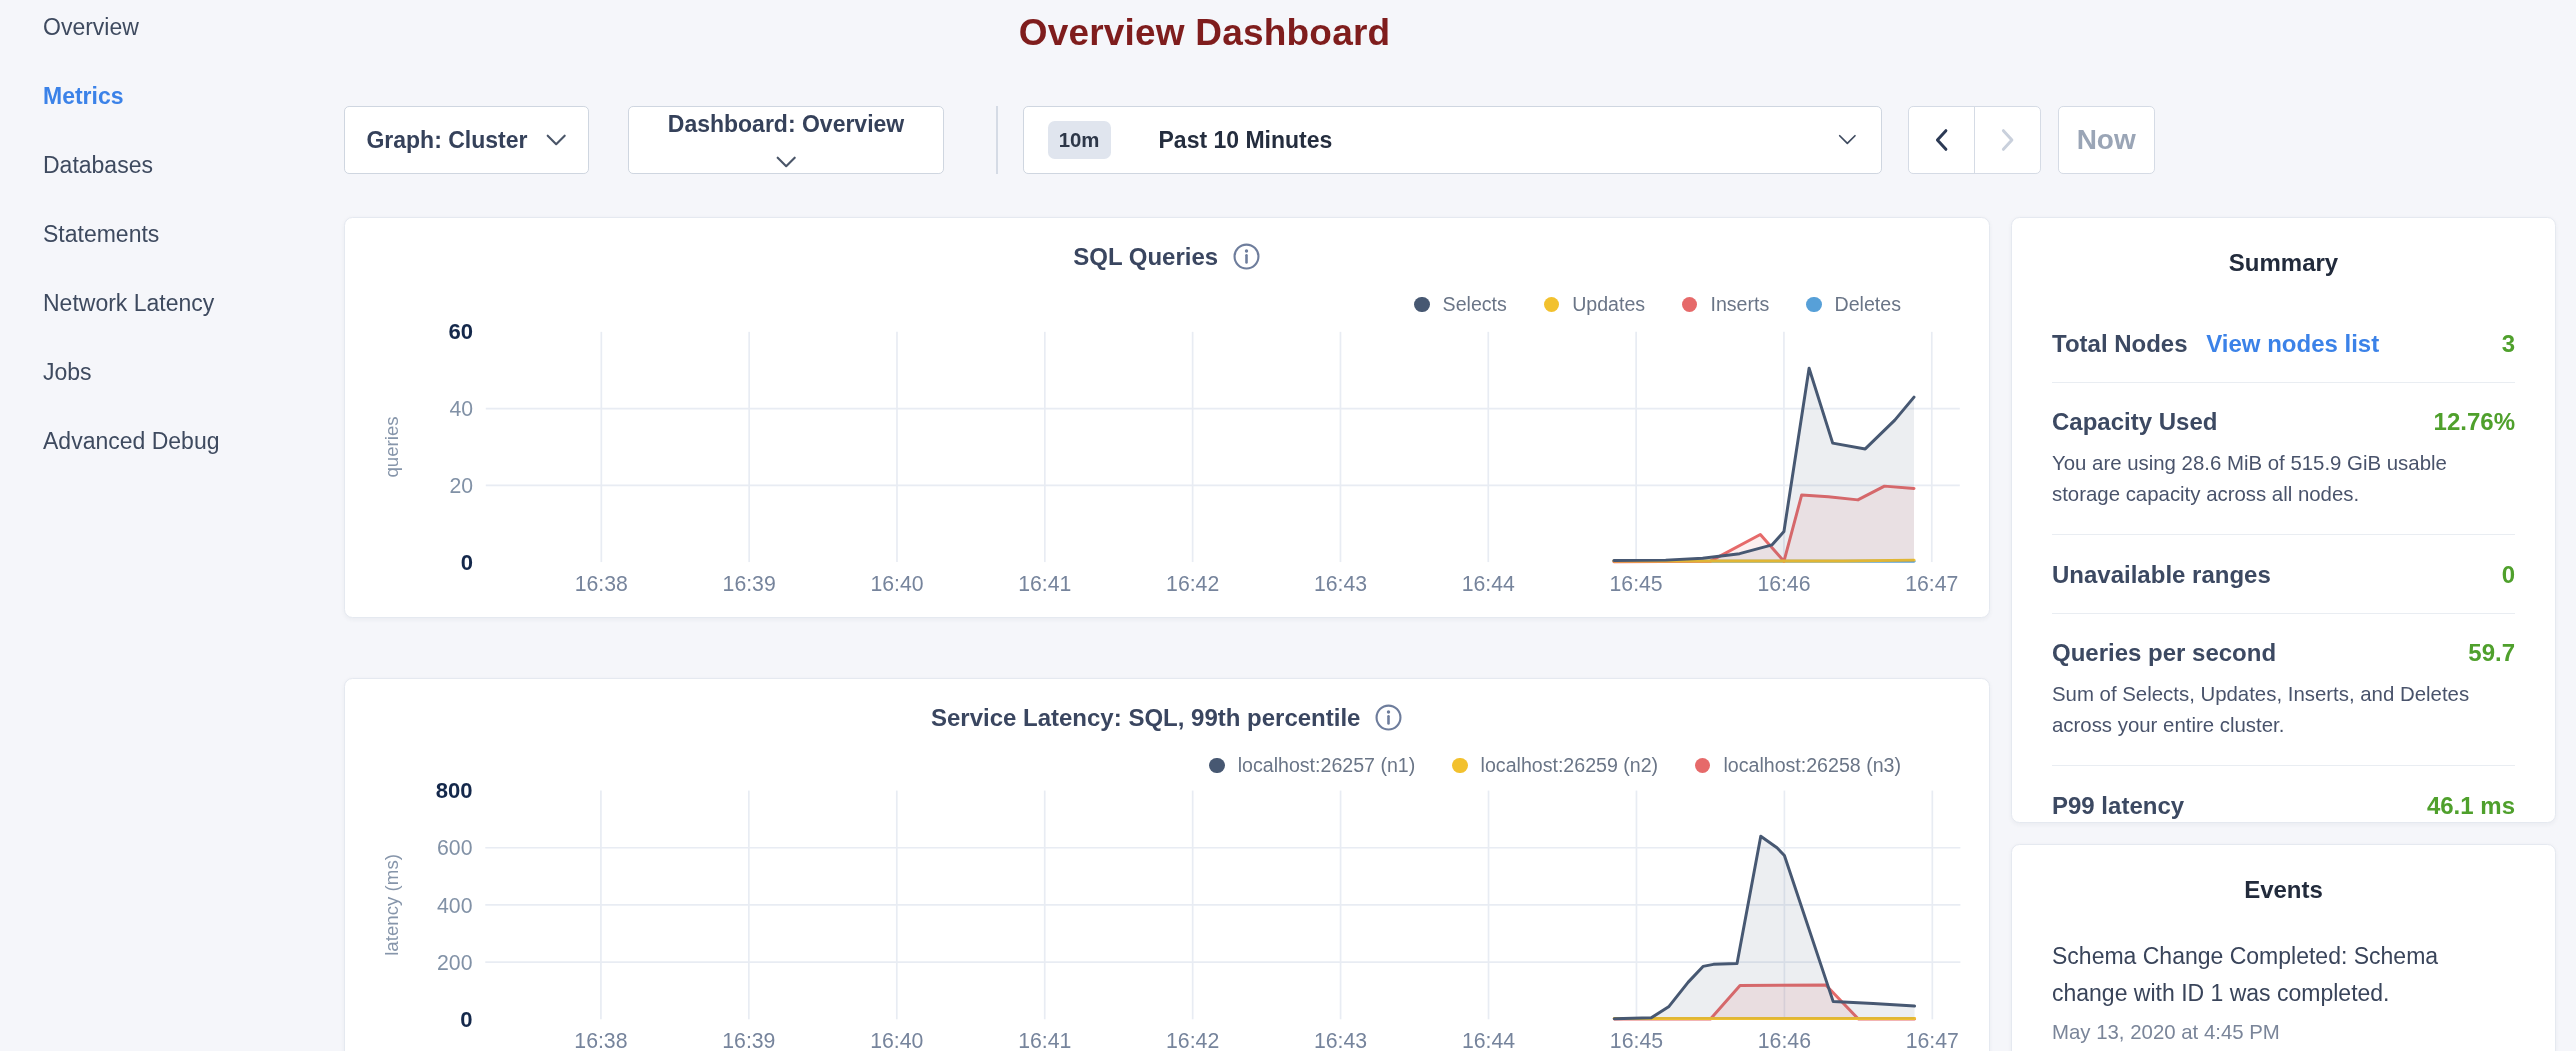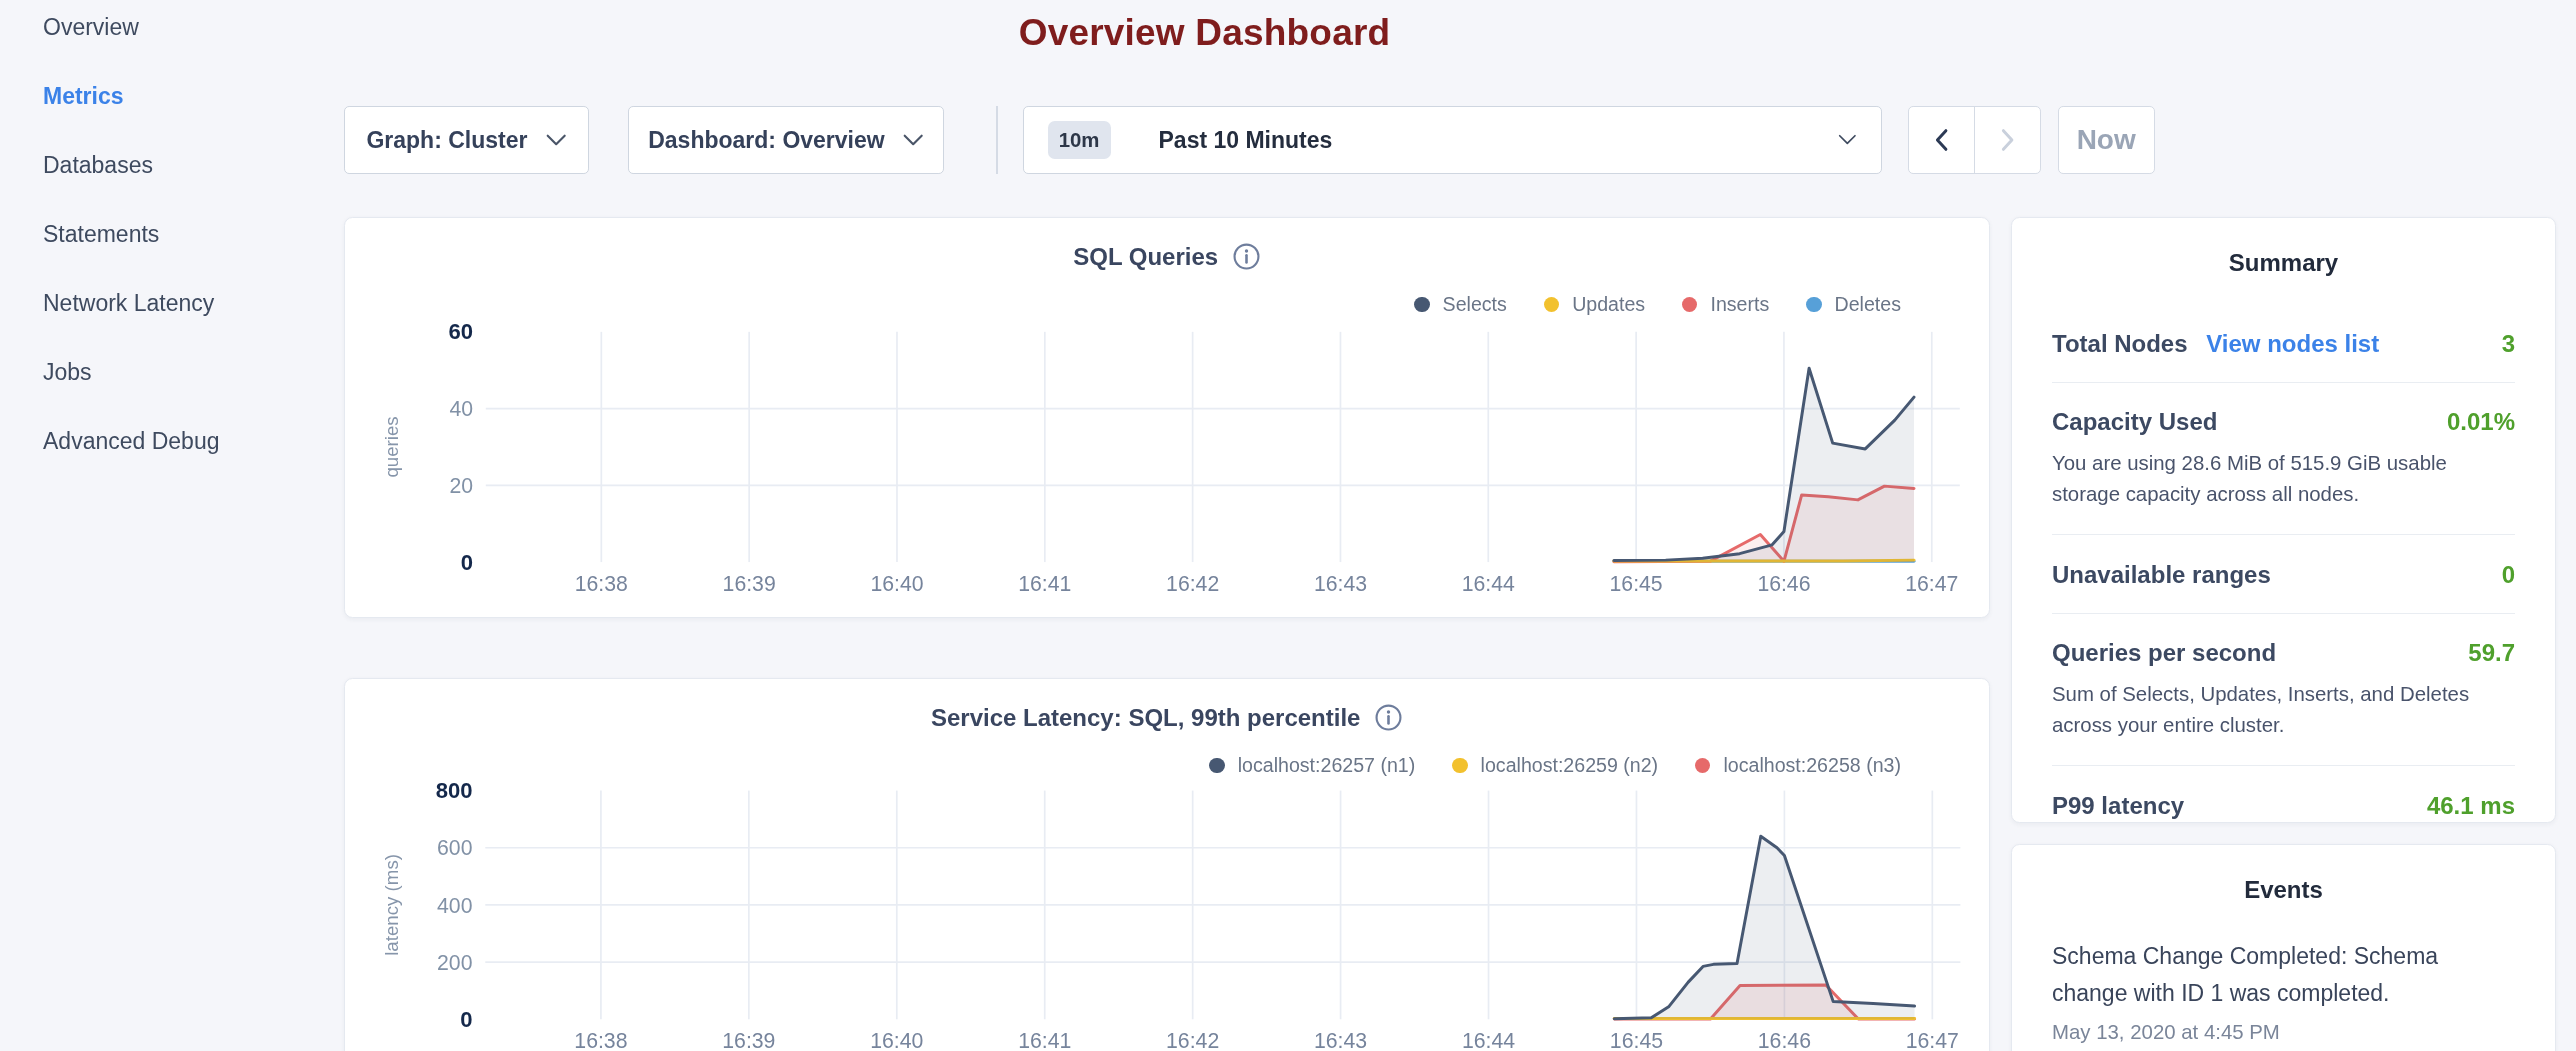--- a/index.html
+++ b/index.html
@@ -24,21 +24,21 @@
   .main { position:absolute; left:344px; top:0; width:1701px; }
   h1.page-title { margin:12px 0 0 20px; font-size:37px; font-weight:600; color:#7f1d1d; letter-spacing:0.2px;text-align:center; }
 
   .controls { position:absolute; left:0; top:106px; height:68px; display:flex; align-items:center; }
   .dd {
     height:68px; background:#fff; border:1.3px solid #cfd6e0; border-radius:5.1px;
     display:inline-flex; align-items:center; justify-content:center; gap:18.7px;
     font-size:23px; font-weight:700; color:#35415a; cursor:pointer; font-family:inherit;
   }
   .dd-graph { width:245px; margin-right:39px; }
-  .dd-dashboard { width:316px; margin-right:52px; }
+  .dd-dashboard { width:316px; margin-right:52px;flex-direction:column; }
   .vdivider { width:1.7px; height:68px; background:#d5dbe5; margin-right:25px; }
   .time-select {
     width:859px; height:68px; background:#fff; border:1.3px solid #cfd6e0; border-radius:5.1px;
     display:flex; align-items:center; padding:0 24px; cursor:pointer; font-family:inherit; margin-right:26px;gap:26px;
   }
   .time-badge {
     background:#e0e5ee; border-radius:6.8px; padding:7.7px 11px;
     font-size:20.4px; font-weight:700; color:#2d3748;
   }
   .time-label { margin-left:22px; font-size:23px; font-weight:700; color:#242d3e; }
@@ -285,21 +285,21 @@
           <div class="srow-main">
             <span class="srow-label">Total Nodes</span>
             <a class="srow-link">View nodes list</a>
             <span class="srow-value">3</span>
           </div>
         </div>
 
         <div class="srow">
           <div class="srow-main">
             <span class="srow-label">Capacity Used</span>
-            <span class="srow-value">0.01%</span>
+            <span class="srow-value">12.76%</span>
           </div>
           <div class="srow-desc">You are using 28.6 MiB of 515.9 GiB usable storage capacity across all nodes.</div>
         </div>
 
         <div class="srow">
           <div class="srow-main">
             <span class="srow-label">Unavailable ranges</span>
             <span class="srow-value">0</span>
           </div>
         </div>

